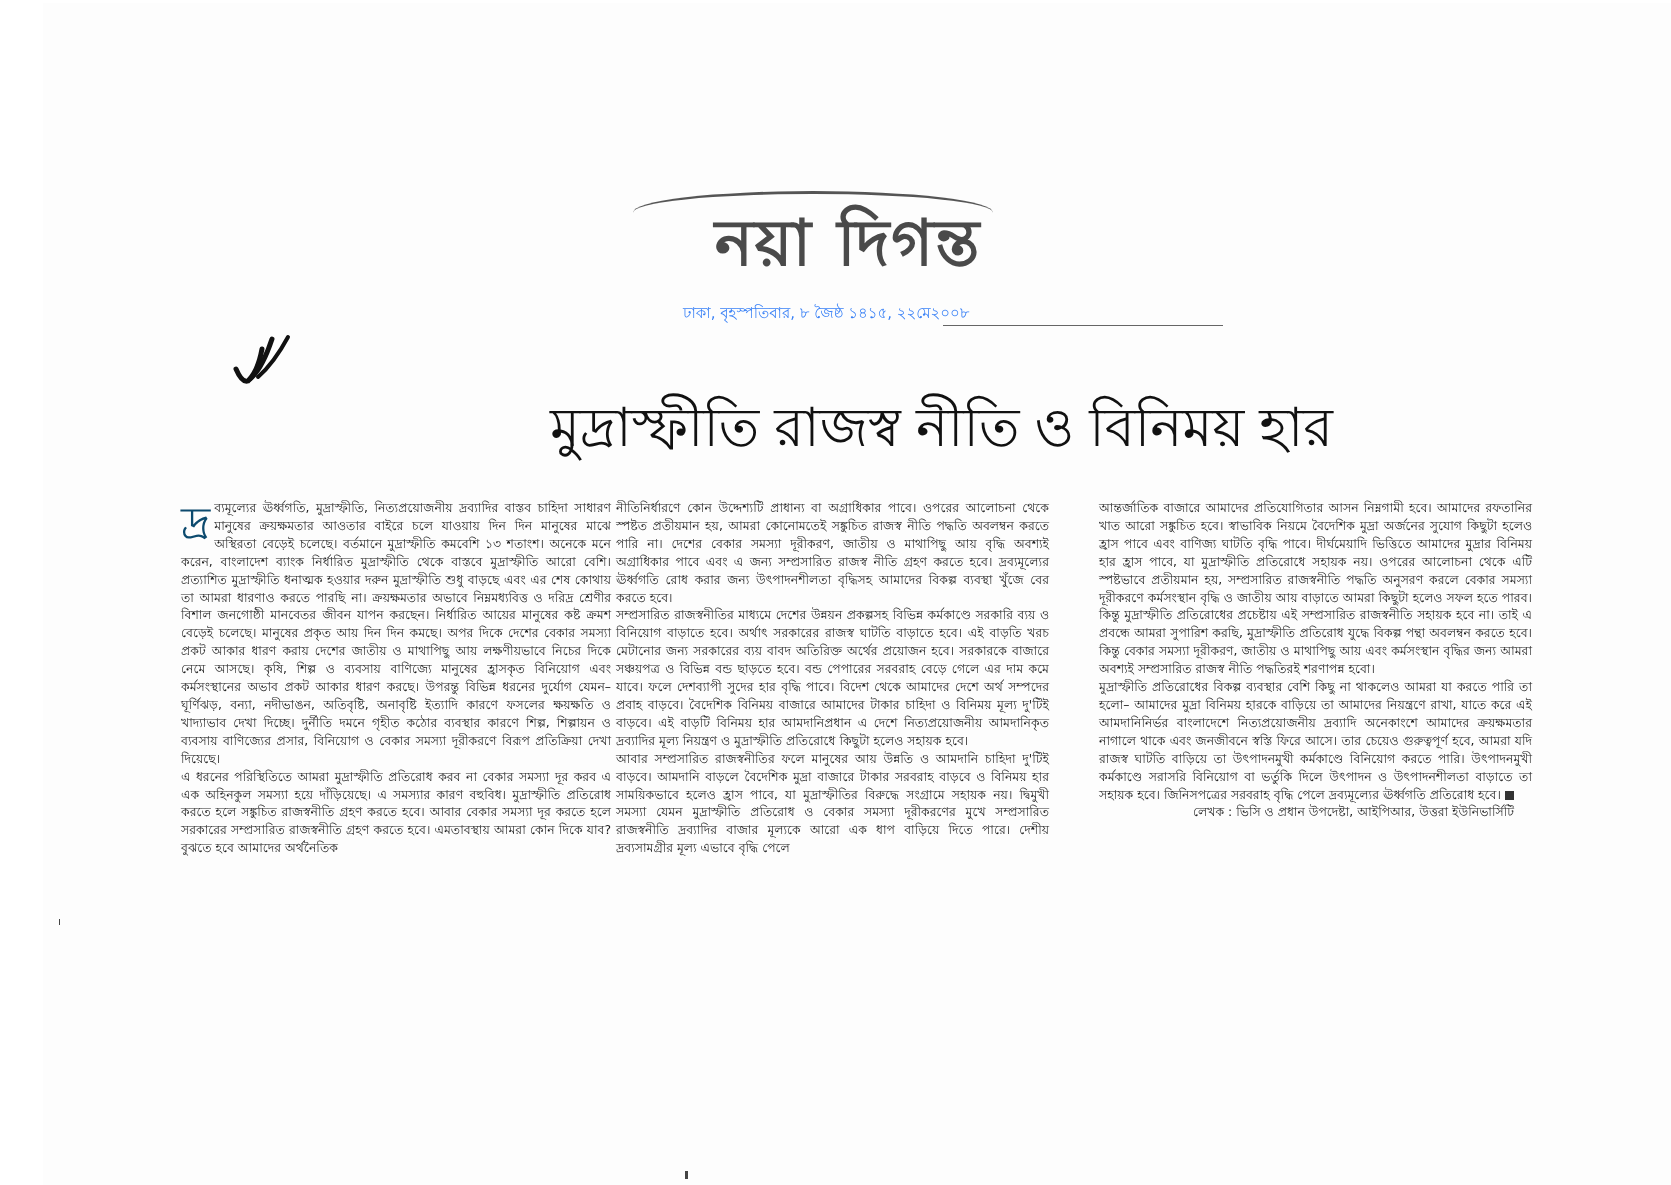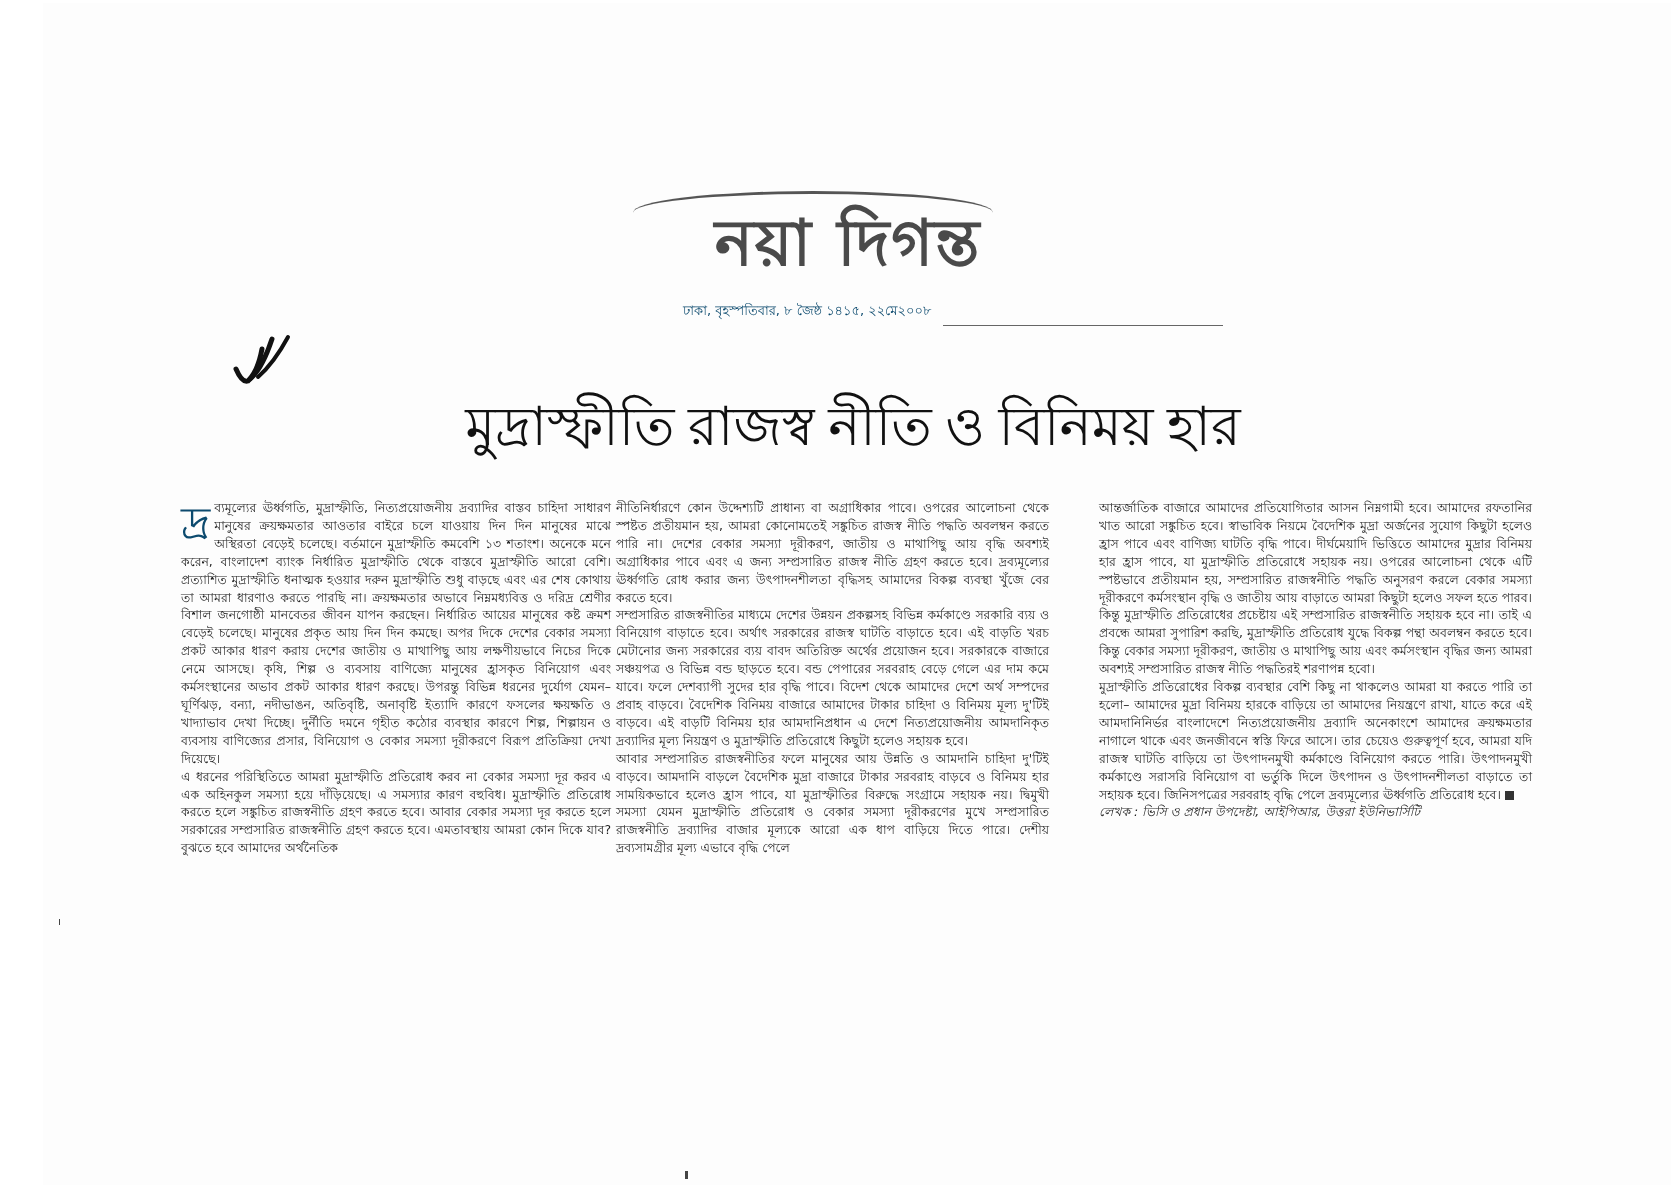--- a/index.html
+++ b/index.html
@@ -43,45 +43,45 @@
       font-weight: bold;
       font-size: 64px;
       line-height: 80px;
       color: #4a4a4a;
       letter-spacing: 2px;
       text-align: center;
     }
     .dateline {
       position: absolute;
       left: 640px; top: 298px;
-      font-size: 13px;
-      color: #0c4a6e;
+      font-size: 15px;
+      color: #3b82f6;
       white-space: nowrap;
     }
     .dateline-rule {
       position: absolute;
       left: 900px; top: 322px;
       width: 280px;
       border-top: 1px solid #666;
     }
     .handmark {
       position: absolute;
       left: 185px; top: 328px;
       width: 70px; height: 60px;
     }
     .headline {
       position: absolute;
       left: 330px; top: 352px;
       width: 960px;
-      font-family: Liberation Serif, serif;
+      font-family: Liberation Sans, sans-serif;
       font-size: 54px;
       font-weight: normal;
       line-height: 72px;
       color: #111;
-      text-align: center;
+      text-align: right;
       white-space: nowrap;
     }
     .byline {
       position: absolute;
       left: 640px; top: 448px;
       width: 340px;
       font-size: 22px;
       color: #222;
       text-align: center;
     }
@@ -108,22 +108,21 @@
       color: #0c4a6e;
     }
     .end-mark {
       display: inline-block;
       width: 9px; height: 9px;
       background: #333;
       margin-left: 4px;
       vertical-align: middle;
     }
     .author-note {
-      text-align: left;
-      font-style: italic;
+      text-align: right;
       padding-right: 18px;
     }
     .stray {
       position: absolute;
       background: #444;
     }
   </style>
 </head>
 <body>
 

